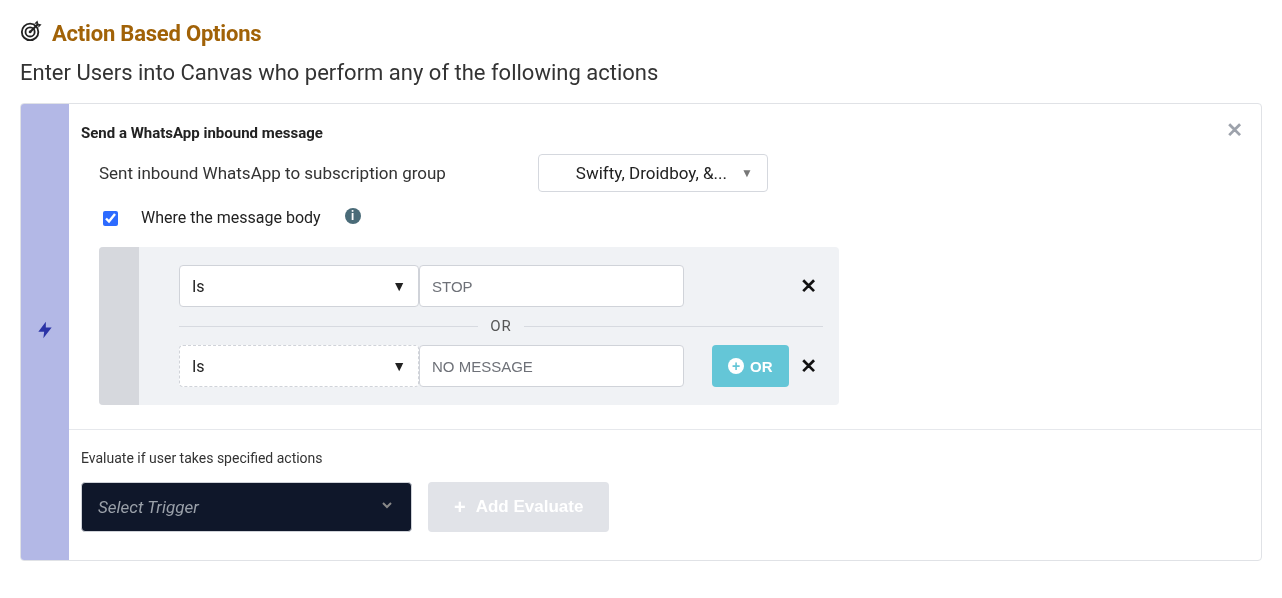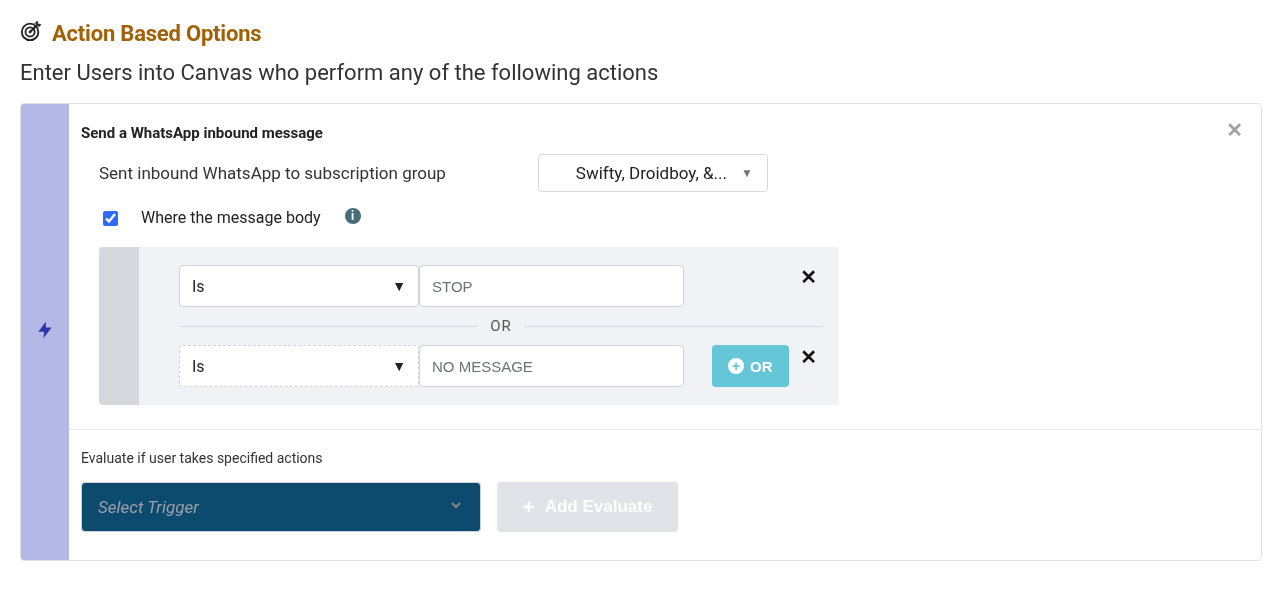--- a/index.html
+++ b/index.html
@@ -148,21 +148,21 @@
   }
   .filter-rows {
     flex: 1;
     padding: 18px 16px 18px 40px;
     display: flex;
     flex-direction: column;
     gap: 0;
   }
   .filter-row {
     display: flex;
-    align-items: flex-start;
+    align-items: center;
     gap: 0;
   }
   .filter-select {
     width: 240px;
     height: 42px;
     border: 1px solid #d0d3d9;
     background: #fff;
     border-radius: 4px;
     padding: 0 12px;
     display: flex;
@@ -243,25 +243,25 @@
     font-size: 14px;
     color: #333;
     margin-bottom: 16px;
   }
   .bottom-row {
     display: flex;
     gap: 16px;
     align-items: center;
   }
   .trigger-select {
-    width: 400px;
+    width: 331px;
     height: 50px;
     border: 1px solid #cfd2d8;
     border-radius: 4px;
-    background: #0c4a6e;
+    background: #0f172a;
     display: flex;
     align-items: center;
     justify-content: space-between;
     padding: 13px 16px;
     font-size: 17px;
     color: #9aa0a9;
     font-style: italic;
     cursor: pointer;
   }
   .trigger-select .chev {

